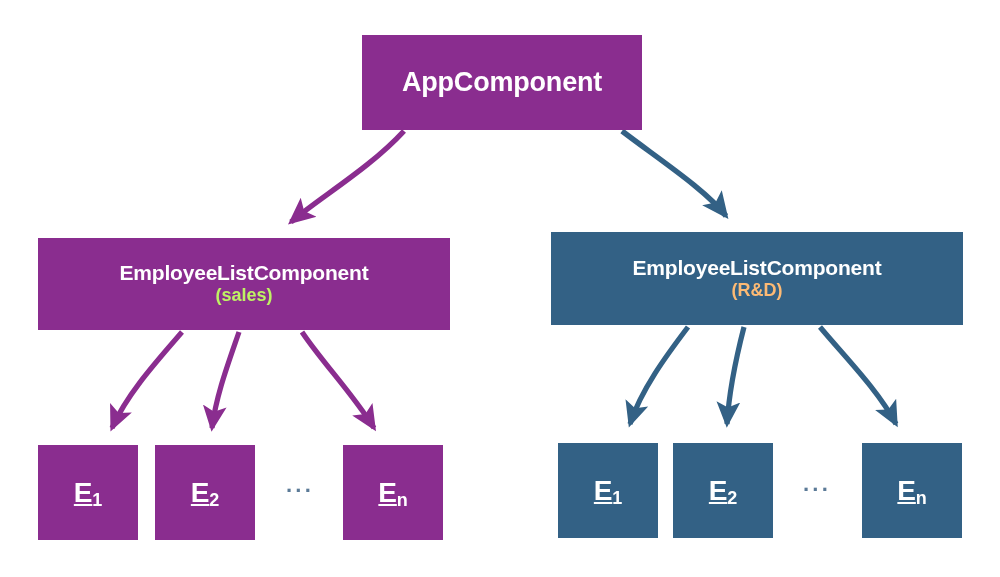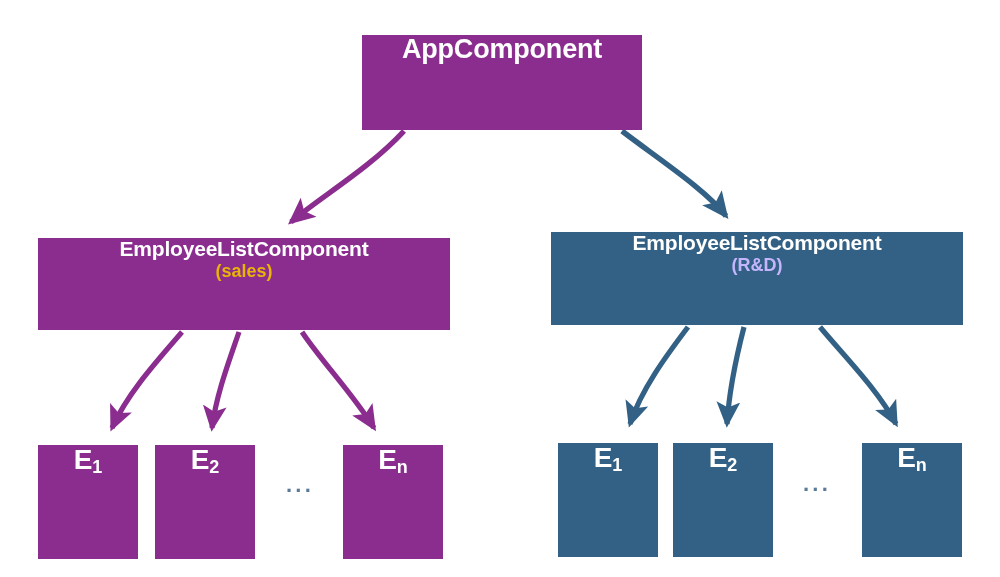--- a/index.html
+++ b/index.html
@@ -25,38 +25,39 @@
     width: 1000px;
     height: 577px;
     pointer-events: none;
   }
   .node {
     position: absolute;
     box-sizing: border-box;
     display: flex;
     flex-direction: column;
     align-items: center;
+    justify-content: center;
     text-align: center;
     color: #ffffff;
     z-index: 2;
   }
   .node-title {
     font-weight: bold;
     letter-spacing: -0.2px;
     line-height: 1.05;
     white-space: nowrap;
   }
   .node-sub {
     font-weight: bold;
     line-height: 1.1;
-    color: #eab308;
+    color: #bef264;
     white-space: nowrap;
   }
   .node-sub.on-blue {
-    color: #c4b5fd;
+    color: #fdba74;
   }
 
   
   #node-app {
     left: 362px;
     top: 35px;
     width: 280px;
     height: 95px;
     background: #8a2d8f;
   }
@@ -78,22 +79,23 @@
     background: #336185;
   }
   #node-list-sales .node-title,
   #node-list-rd .node-title { font-size: 21px; }
   #node-list-sales .node-sub,
   #node-list-rd .node-sub { font-size: 18px; margin-top: 2px; }
 
   
   .leaf {
     width: 100px;
-    height: 114px;
+    height: 95px;
     top: 445px;
+    text-decoration: underline;
   }
   .leaf.blue { top: 443px; }
   .leaf .node-title {
     font-size: 28px;
   }
   .leaf .node-title sub {
     font-size: 18px;
     font-weight: bold;
     vertical-align: baseline;
     position: relative;

